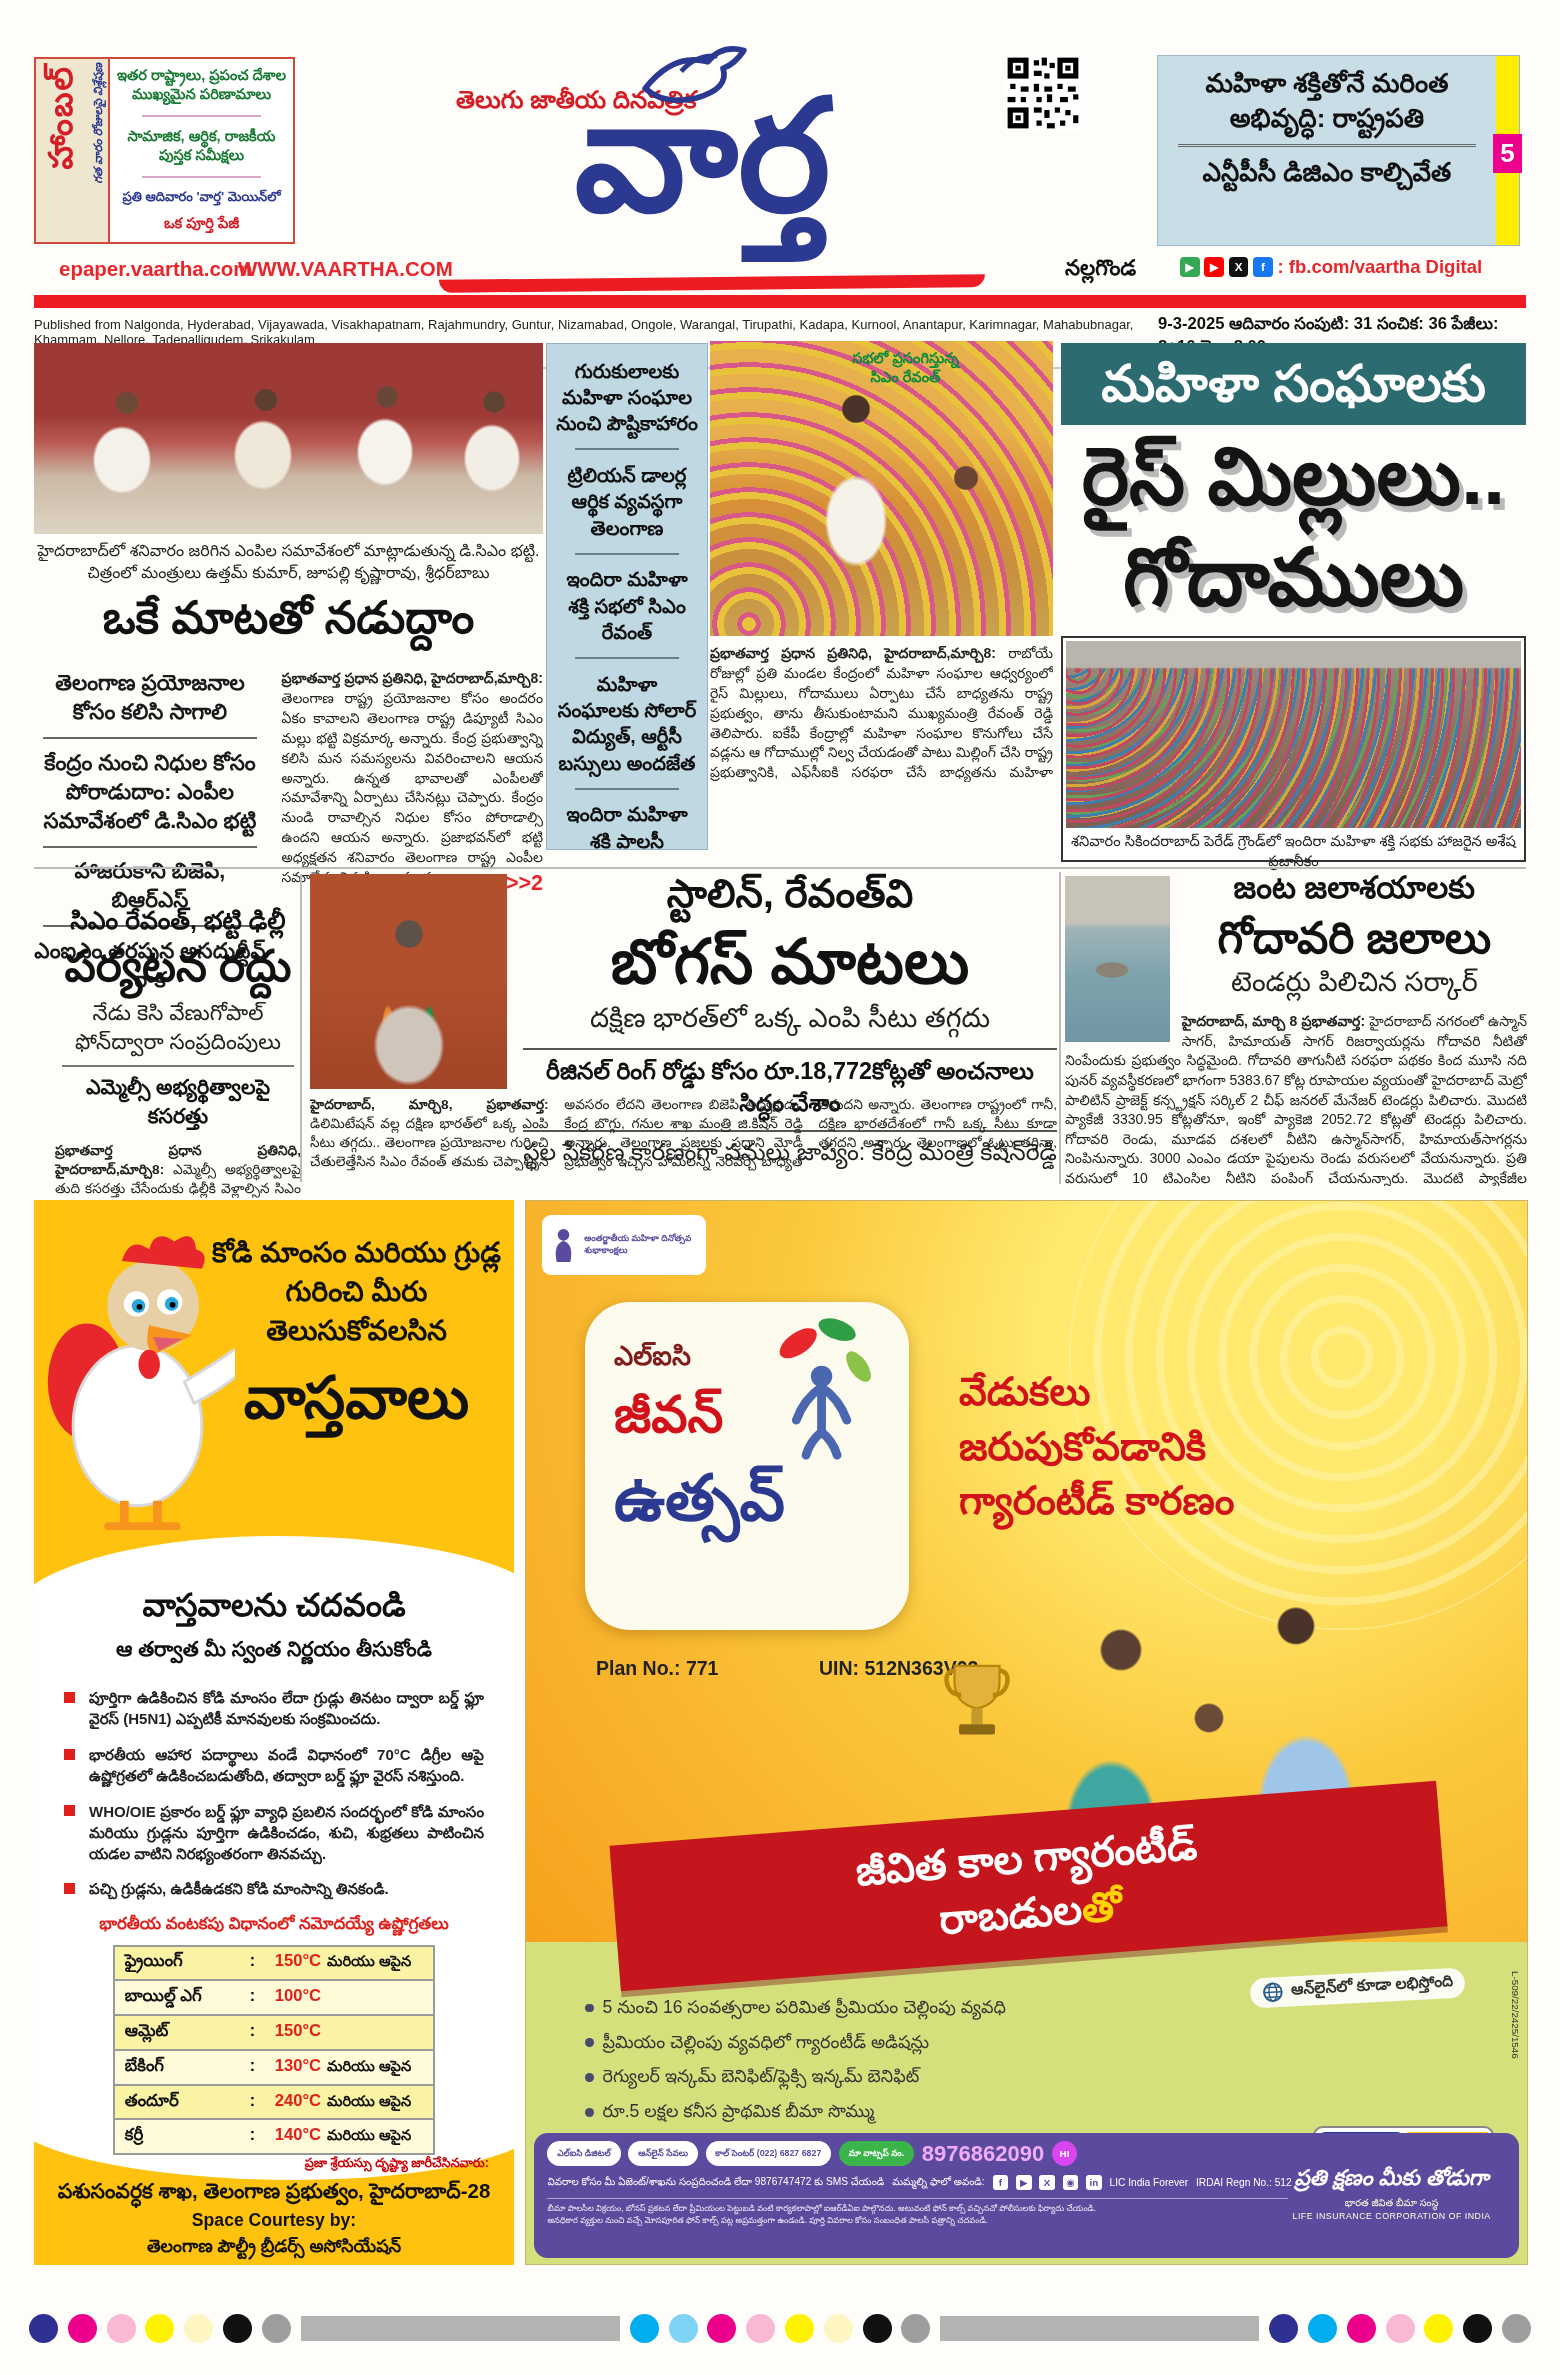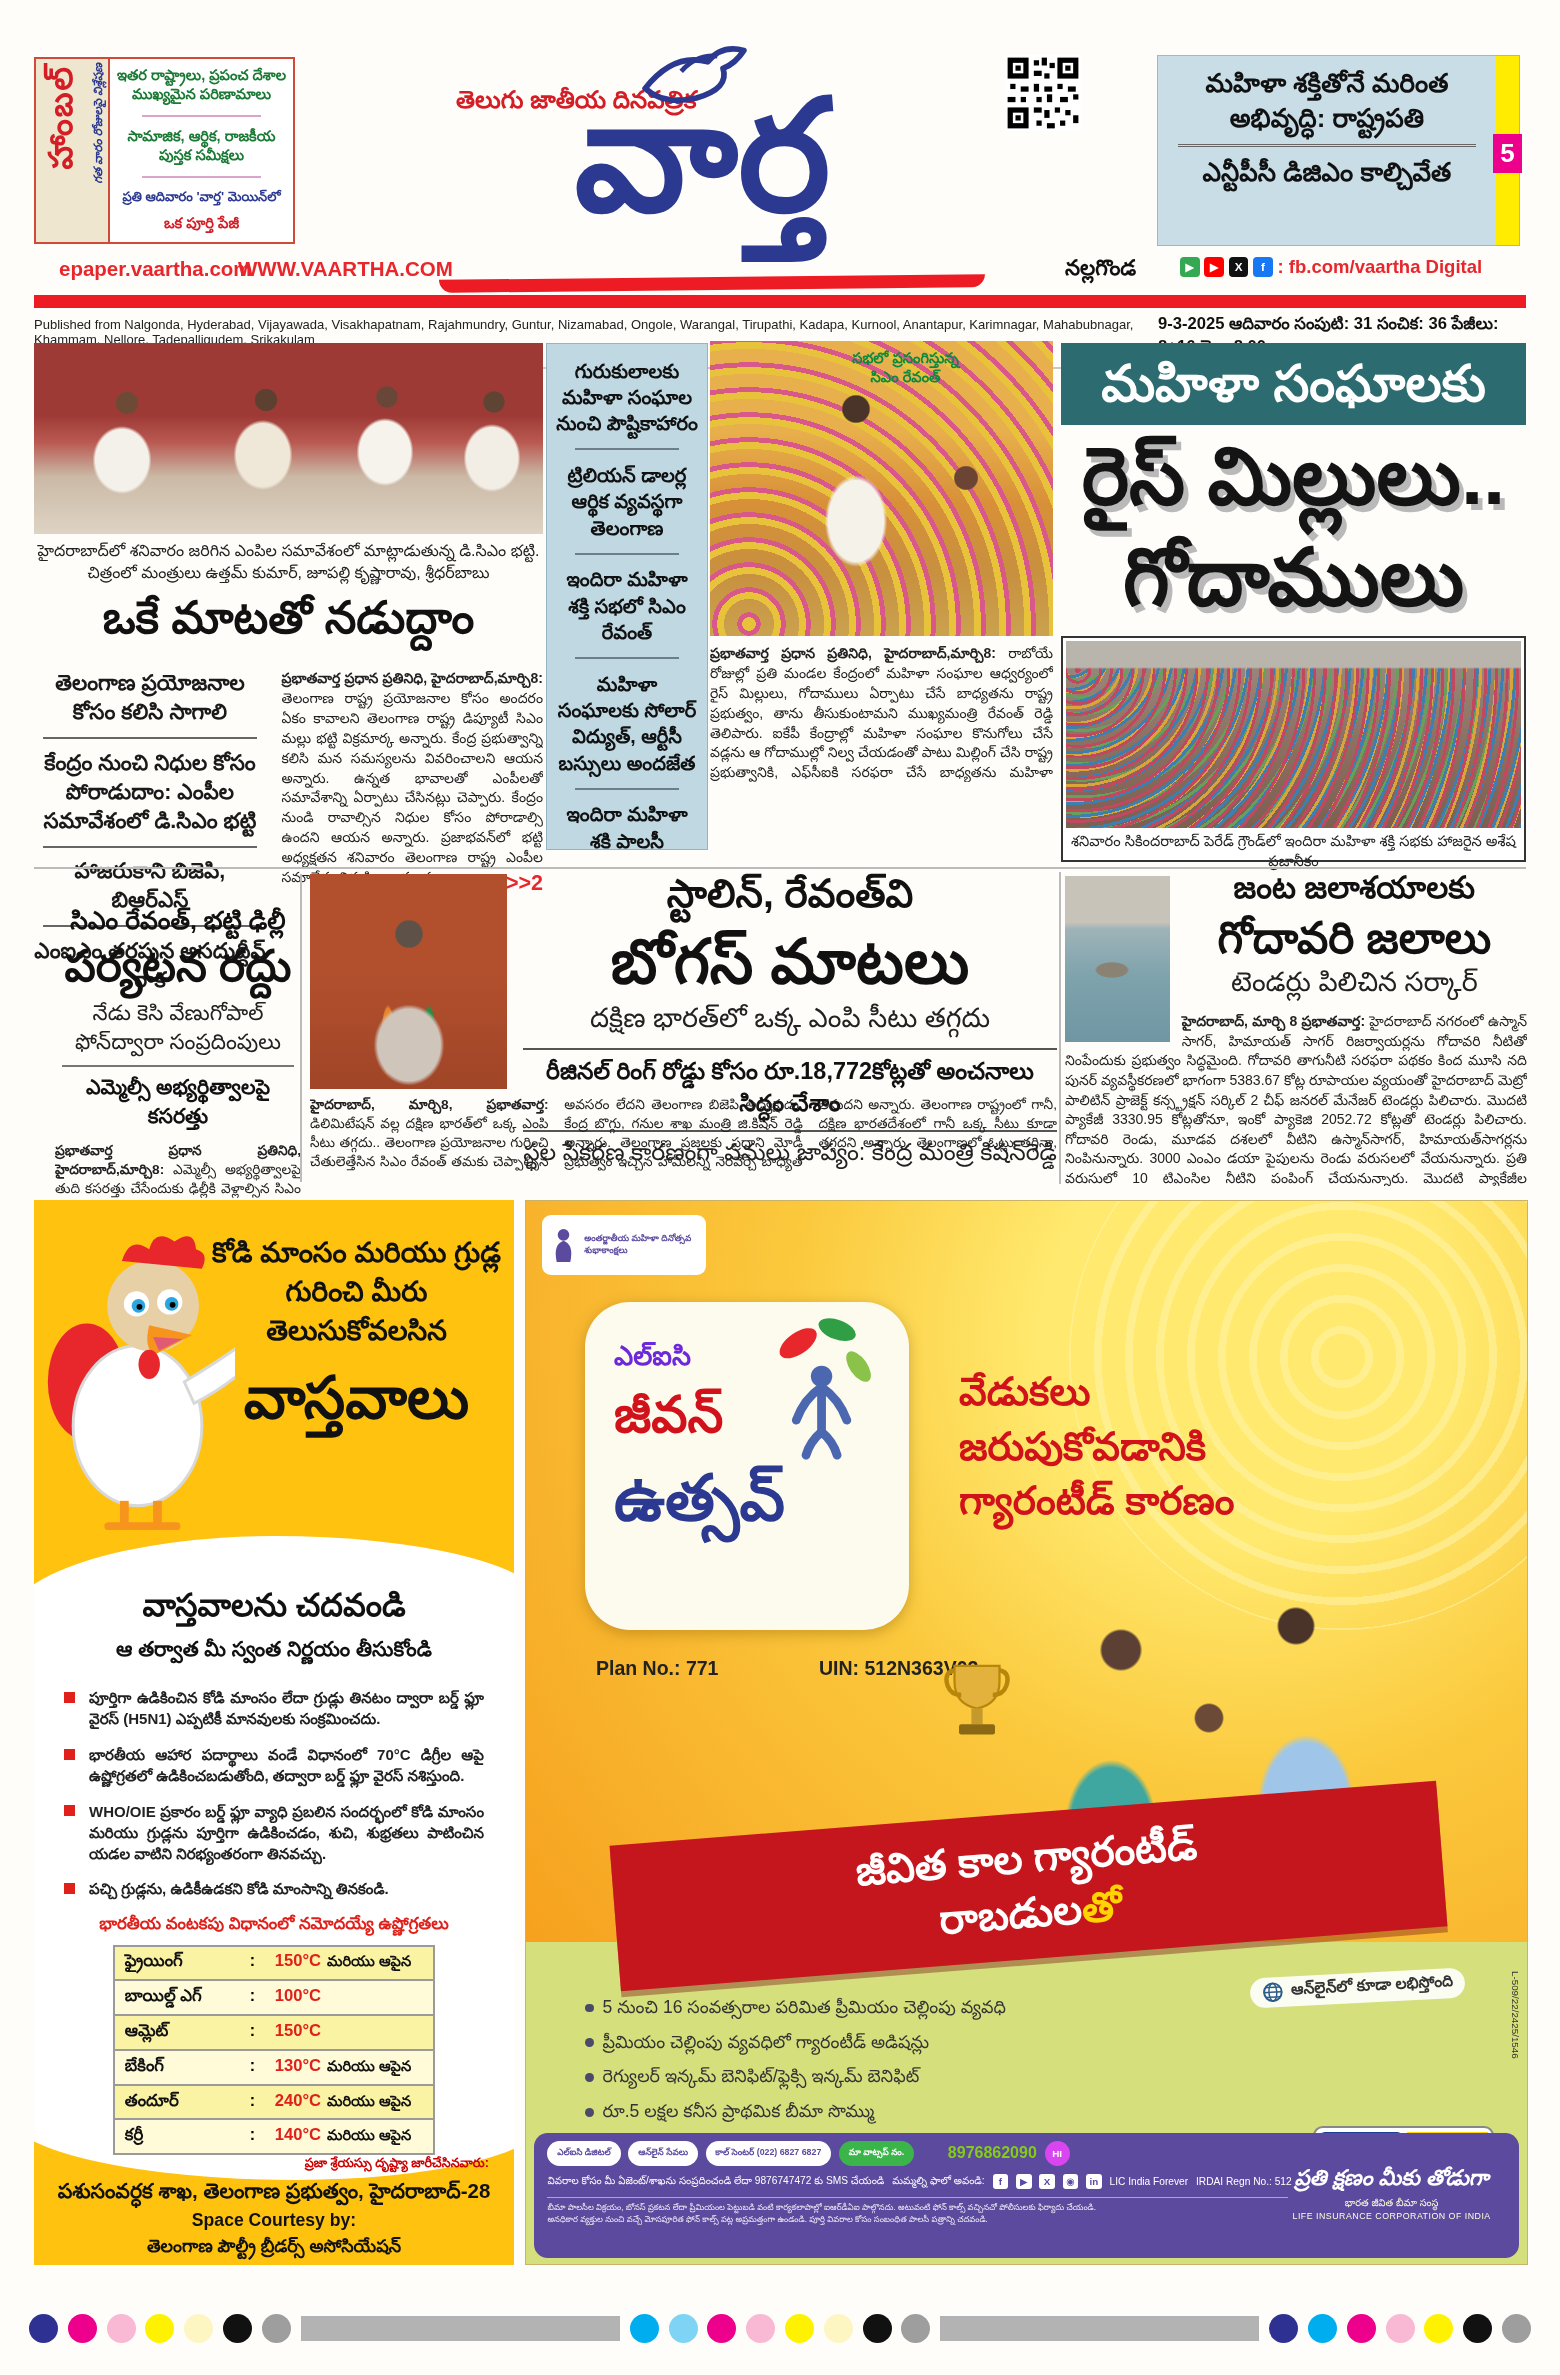--- a/index.html
+++ b/index.html
@@ -145,21 +145,21 @@
   #ck-assoc{position:absolute;left:0;right:0;top:1036px;text-align:center;font-size:17.6px;font-weight:bold;color:#111;}
 
   
   #ad-lic{left:525px;top:1200px;width:1003px;height:1065px;overflow:hidden;border:1px solid #c9b36a;}
   #lic-top{position:absolute;left:0;top:0;width:100%;height:741px;background:radial-gradient(circle at 72% 18%,#ffe96e 0 22%,#fbc93d 48%,#f6a11e 100%);}
   #lic-dots{position:absolute;right:-88px;top:-117px;width:546px;height:546px;border-radius:50%;background:repeating-radial-gradient(circle,transparent 0 23.4px,rgba(255,244,170,.55) 23.4px 31px);}
   #lic-bottom{position:absolute;left:0;top:741px;width:100%;height:324px;background:#d5e07d;}
   #lic-small-logo{position:absolute;left:15.6px;top:13.7px;width:164px;height:60px;background:#fff;border-radius:9px;display:flex;align-items:center;gap:5.9px;padding:3.9px 7.8px;}
   .lsl-txt{font-size:8.8px;color:#5b4a9e;font-weight:bold;line-height:1.3;}
   #ju-box{position:absolute;left:59px;top:101px;width:324px;height:328px;background:#fdfbee;border-radius:45px;box-shadow:0 3.9px 13.7px rgba(120,80,0,.35);padding:25px 29px;}
-  #ju-lic{font-size:27px;font-weight:bold;color:#6d28d9;margin-top:13.7px;}
+  #ju-lic{font-size:27px;font-weight:bold;color:#7f1d1d;margin-top:13.7px;}
   #ju-l1{font-size:51px;font-weight:800;color:#d1121b;margin-top:7.8px;}
   #ju-l2{font-size:64px;font-weight:800;color:#2b3990;margin-top:3.9px;}
   #ju-plant{position:absolute;right:27px;top:13.7px;}
   #lic-tagline{position:absolute;left:433px;top:164px;width:419px;font-size:39px;font-weight:800;color:#d1121b;line-height:1.4;}
   #plan-no{position:absolute;left:70px;top:456px;font-size:19.5px;font-weight:bold;color:#222;}
   #uin{position:absolute;left:293px;top:456px;font-size:19.5px;font-weight:bold;color:#222;}
   #family{position:absolute;left:390px;top:332px;width:605px;height:410px;background:
     radial-gradient(circle 41px at 205px 117px,#5c4033 0 46%,transparent 52%),
     radial-gradient(circle 37px at 380px 93px,#4a3328 0 46%,transparent 52%),
     radial-gradient(circle 29px at 293px 185px,#6b4a38 0 46%,transparent 52%),
@@ -179,21 +179,21 @@
   #lic-benefits li::before{content:"";position:absolute;left:2px;top:6.8px;width:8.8px;height:8.8px;border-radius:50%;background:#4a4a6a;}
   #prod-type{position:absolute;left:57px;top:942px;font-size:13.7px;font-weight:bold;color:#333;}
   #lic-vcode{position:absolute;right:5.9px;top:770px;writing-mode:vertical-rl;font-size:9.8px;color:#333;}
   #lic-logo{position:absolute;right:33px;top:925px;width:181px;height:94px;background:#fff;border:2px solid #888;border-radius:9.8px;display:flex;padding:3.9px;gap:3.9px;}
   #lic-emblem{width:84px;height:82px;background:#1c3e94;border-radius:5.9px;display:flex;align-items:center;justify-content:center;}
   #lic-word{flex:1;background:#ffd400;display:flex;align-items:center;justify-content:center;font-size:47px;font-weight:800;color:#1c3e94;}
   #purple-bar{position:absolute;left:7.8px;right:7.8px;bottom:5.9px;height:125px;background:#5b4a9e;border-radius:13.7px;padding:7.8px 13.7px 5.9px;}
   #pb-row1{display:flex;align-items:center;gap:7.8px;}
   .pill{background:#fff;border-radius:12.7px;height:25px;display:flex;align-items:center;padding:0 9.8px;font-size:8.8px;font-weight:bold;color:#5b4a9e;white-space:nowrap;}
   .pill-green{background:#3bb54a;color:#fff;}
-  #pb-wa-num{font-size:16px;font-weight:800;color:#84cc16;margin-left:26px;}
+  #pb-wa-num{font-size:22px;font-weight:800;color:#f0abfc;}
   #pb-hi{width:25px;height:25px;border-radius:50%;background:#d946ef;color:#fff;font-size:9.8px;font-weight:bold;display:flex;align-items:center;justify-content:center;}
   #pb-slogan{position:absolute;right:15.6px;top:33px;width:224px;text-align:center;}
   #pb-slogan-main{font-size:21.5px;font-weight:bold;font-style:italic;color:#fff;}
   #pb-corp-te{font-size:9.8px;color:#ffd;margin-top:2px;}
   #pb-corp{font-size:8.8px;color:#ffd;letter-spacing:0.5px;}
   #pb-row2{display:flex;align-items:center;gap:7.8px;margin-top:7.8px;font-size:10.2px;color:#fff;}
   .pb-sq{width:15.6px;height:15.6px;border-radius:2.9px;background:#fff;color:#5b4a9e;font-size:9.8px;font-weight:bold;text-align:center;line-height:15.6px;}
   #pb-disc{border-top:1px solid rgba(255,255,255,.5);margin-top:7.8px;padding-top:3.9px;font-size:8.3px;color:rgba(255,255,255,.9);line-height:1.4;width:741px;}
 
   

